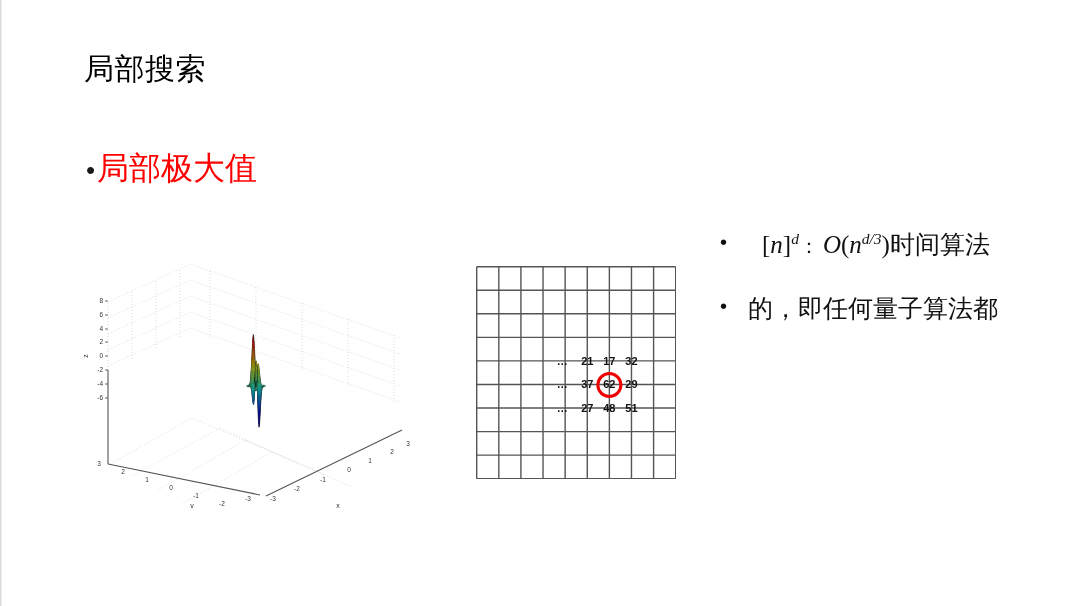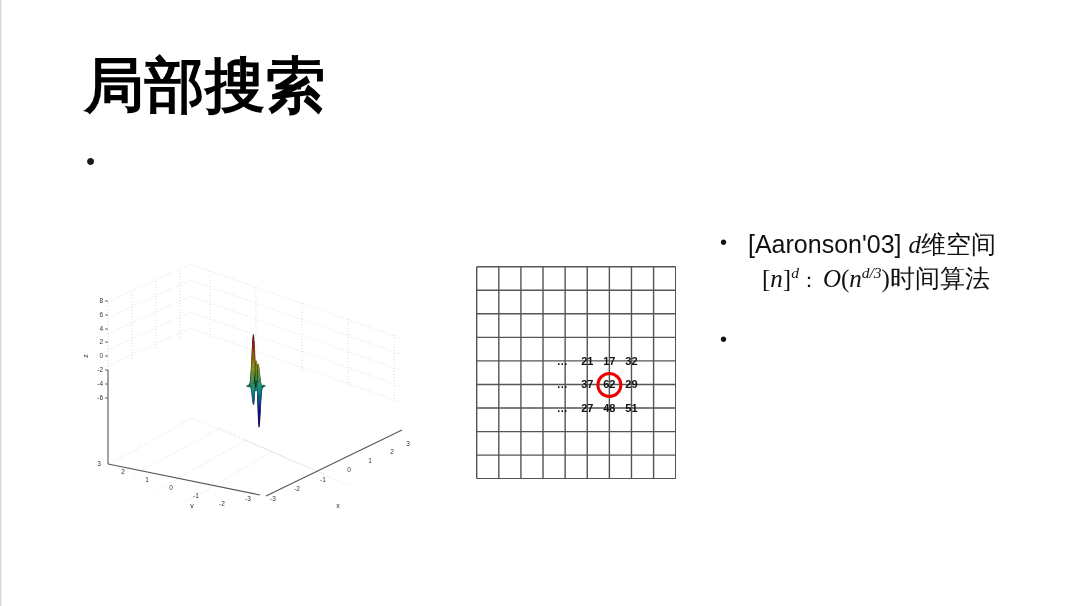--- a/index.html
+++ b/index.html
@@ -23,22 +23,22 @@
     left: 0; top: 0;
     width: 3px; height: 606px;
     background: linear-gradient(to right, #d9d9d9 0, #d9d9d9 1px, #eeeeee 1px, #eeeeee 2px, #ffffff 2px);
   }
 
   
   #slide-title {
     position: absolute;
     left: 84px;
     top: 52px;
-    font-size: 60px;
-    font-weight: bold;
+    font-size: 30px;
+    font-weight: normal;
     color: #000000;
     letter-spacing: 0.5px;
     line-height: 1.12;
     white-space: nowrap;
   }
 
   
   #question-line {
     position: absolute;
     left: 86px;
@@ -126,20 +126,21 @@
 <body>
 
 <div id="slide">
 
   <div id="slide-left-edge"></div>
 
   <div id="slide-title">局部搜索</div>
 
   <div id="question-line">
     <span class="bullet-dot">•</span>
+    <span class="highlight-red">局部极大值</span>
   </div>
 
   <div id="surface-figure">
     <svg width="342" height="250" viewBox="0 0 342 250">
       <defs>
         <clipPath id="plotclip">
             <rect x="0" y="0" width="342" height="250"></rect>
           </clipPath>
       </defs>
 
@@ -1410,23 +1411,23 @@
           <text x="155.48" y="146.03">51</text>
         </g>
       <circle id="grid-circle" cx="133.37" cy="118.98" r="11.5" fill="none" stroke="#ee0000" stroke-width="3"></circle>
     </svg>
   </div>
 
   <div id="results-list">
 
     <div class="result-item">
       <span class="li-bullet">•</span>
-      <span class="nowrapline"><span>[Aaronson'03] </span><span class="math-i">d</span><span>维空间</span></span>
       <span class="nowrapline" style="padding-left:14px;"><span class="math-up">[</span><span class="math-i">n</span><span class="math-up">]</span><sup class="frac">d</sup><span class="colon-small">：</span><span class="math-i" style="padding-left:4px;">O</span><span class="math-up">(</span><span class="math-i">n</span><sup class="frac">d/3</sup><span class="math-up">)</span><span>时间算法</span></span>
     </div>
 
     <div class="result-item">
       <span class="li-bullet">•</span>
+      <span class="nowrapline">的，即任何量子算法都</span>
     </div>
 
   </div>
 
 </div>
 
 </body></html>

